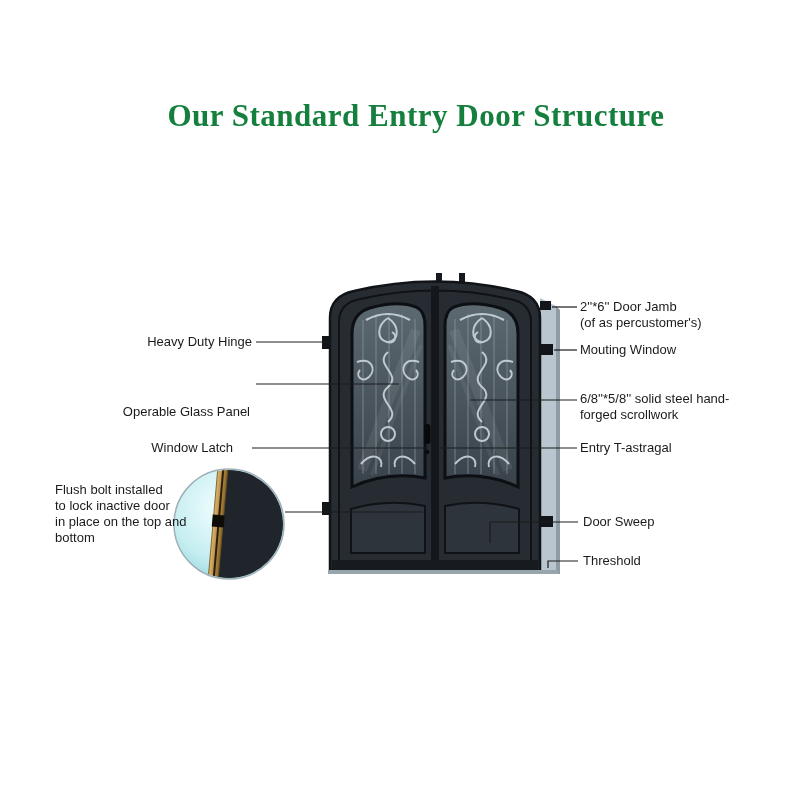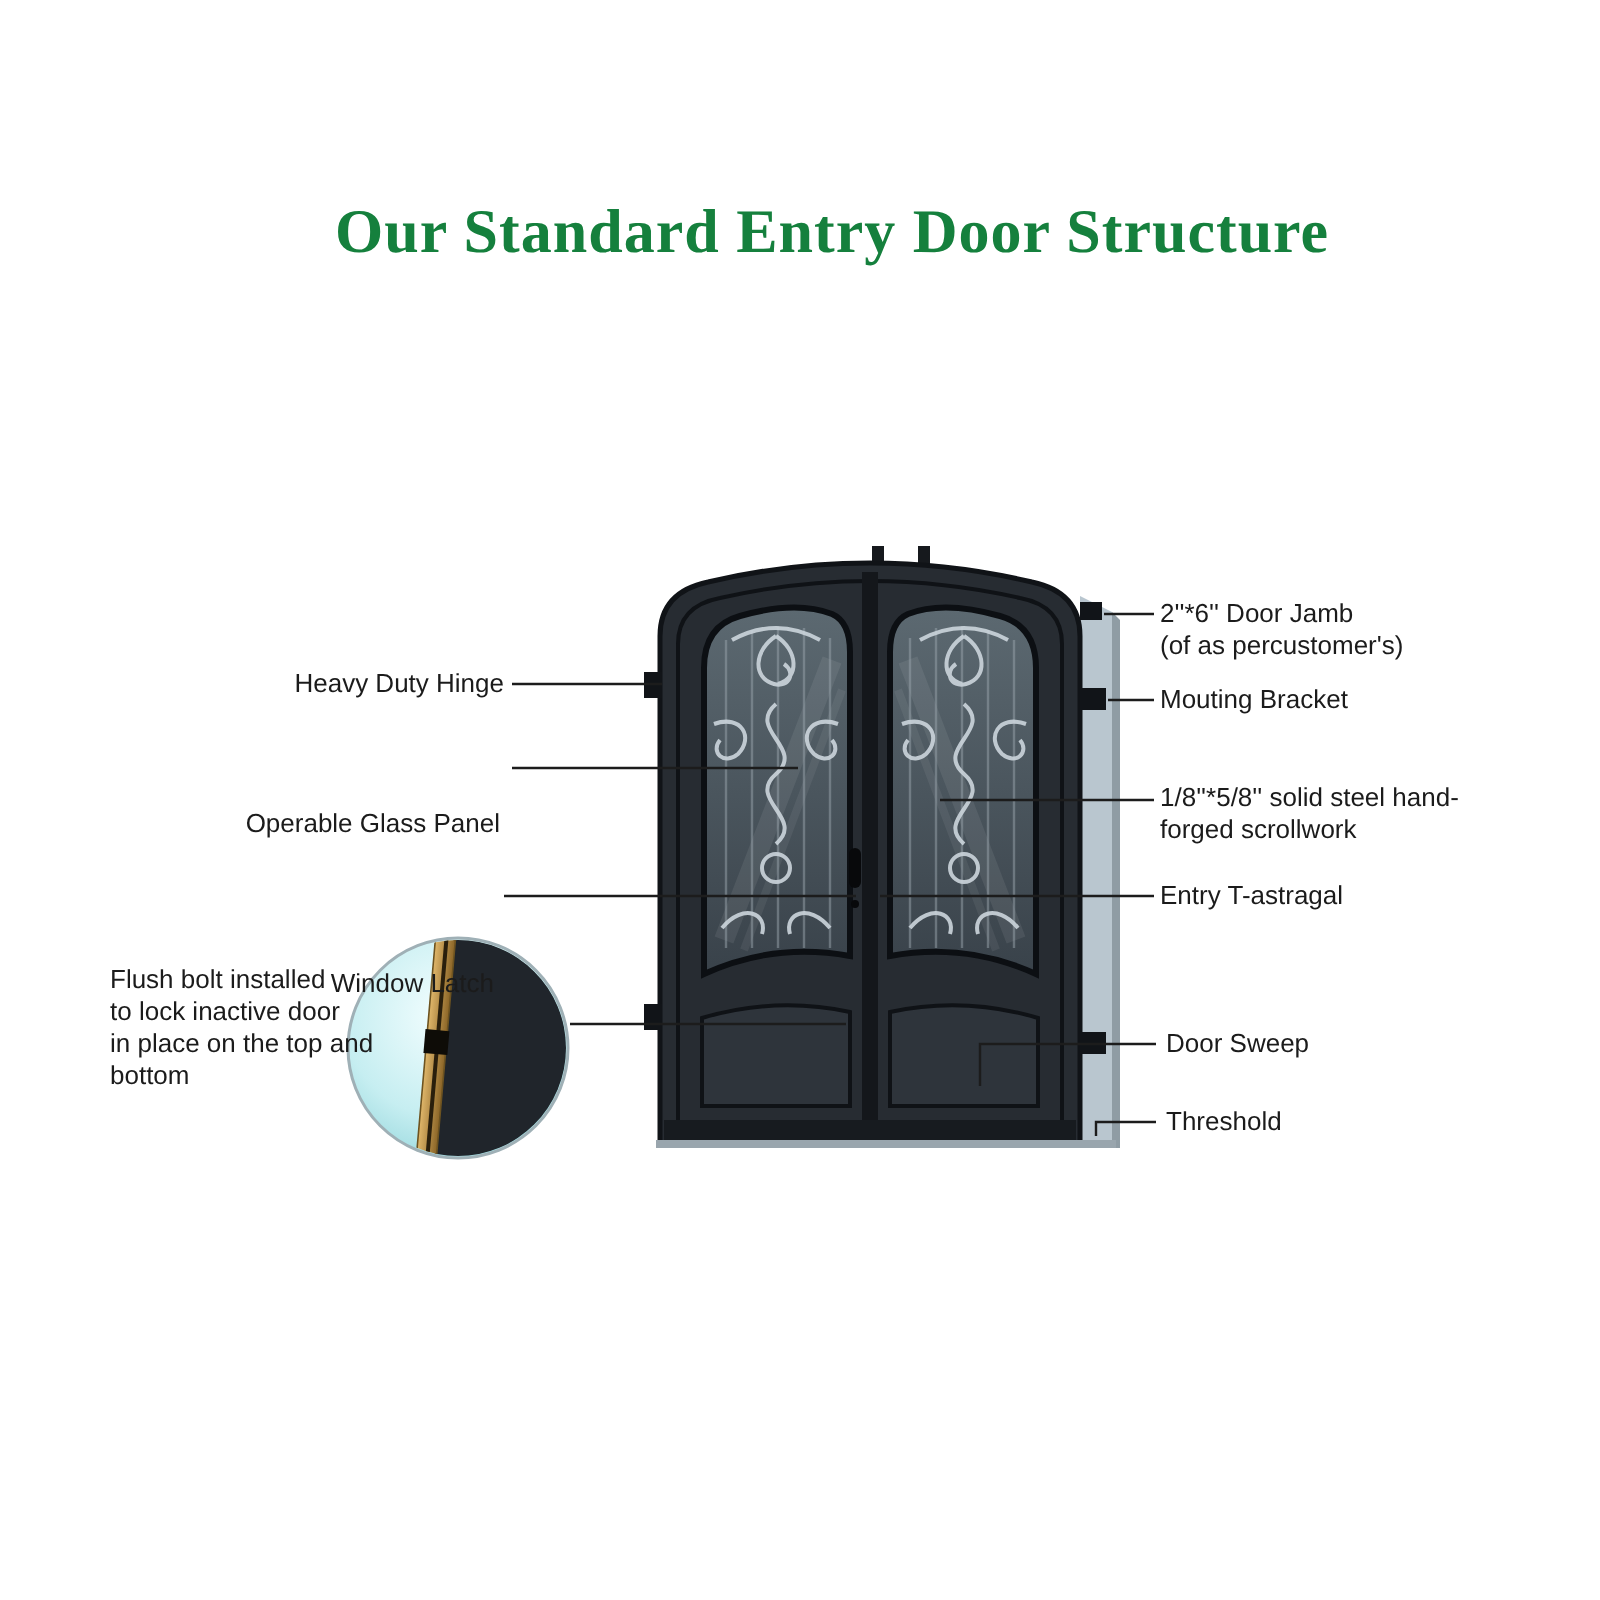--- a/index.html
+++ b/index.html
@@ -130,26 +130,26 @@
     <path d="M 554 350 H 577"></path>
     <path d="M 470 400 H 577"></path>
     <path d="M 440 448 H 577"></path>
     <path d="M 490 543 L 490 522 L 578 522"></path>
     <path d="M 548 568 L 548 561 L 578 561"></path>
   </g>
 </svg>
 
 <div class="label align-r" style="right:548px;top:334px;">Heavy Duty Hinge</div>
 <div class="label align-r" style="right:550px;top:376px;margin-top:28px;">Operable Glass Panel</div>
-<div class="label align-r" style="right:553px;top:440px;margin-top:44px;">Window Latch</div>
+<div class="label align-r" style="right:567px;top:440px;">Window Latch</div>
 <div class="label align-l" style="left:22px;top:482px;width:140px;margin-left:33px;">Flush bolt installed
 to lock inactive door
 in place on the top and
 bottom</div>
 
 <div class="label align-l" style="left:580px;top:299px;">2''*6'' Door Jamb
 (of as percustomer's)</div>
-<div class="label align-l" style="left:580px;top:342px;">Mouting Bracket</div>
-<div class="label align-l" style="left:580px;top:391px;">1/8''*5/8'' solid steel hand-
+<div class="label align-l" style="left:580px;top:342px;">Mouting Window</div>
+<div class="label align-l" style="left:580px;top:391px;">6/8''*5/8'' solid steel hand-
 forged scrollwork</div>
 <div class="label align-l" style="left:580px;top:440px;">Entry T-astragal</div>
 <div class="label align-l" style="left:583px;top:514px;">Door Sweep</div>
 <div class="label align-l" style="left:583px;top:553px;">Threshold</div>
 
 </body></html>

